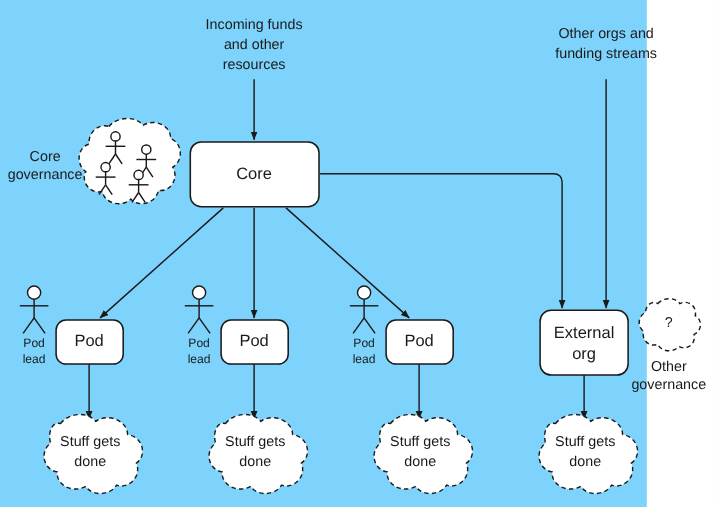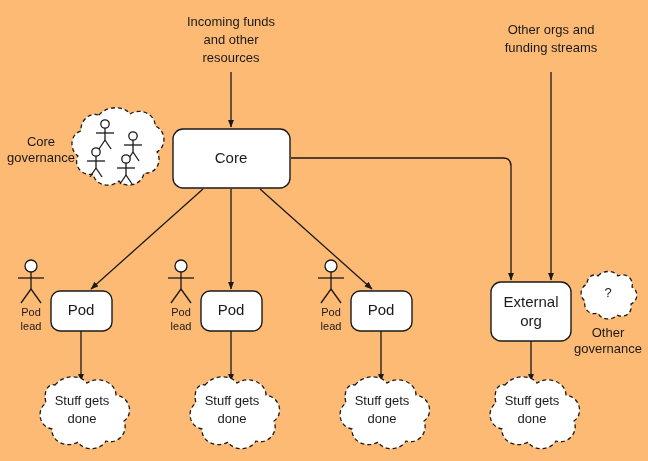--- a/index.html
+++ b/index.html
@@ -8,23 +8,23 @@
     background: #ffffff;
   }
   body {
     width: 648px;
     height: 461px;
     font-family: "Liberation Sans", sans-serif;
     overflow: hidden;
   }
   #diagram-root {
     position: relative;
-    width: 648px;
+    width: 588px;
     height: 461px;
-    background: #fdba74;
+    background: #7dd3fc;
   }
   svg#diagram-canvas {
     position: absolute;
     top: 0;
     left: 0;
     width: 648px;
     height: 461px;
     display: block;
   }
   .node-text {

